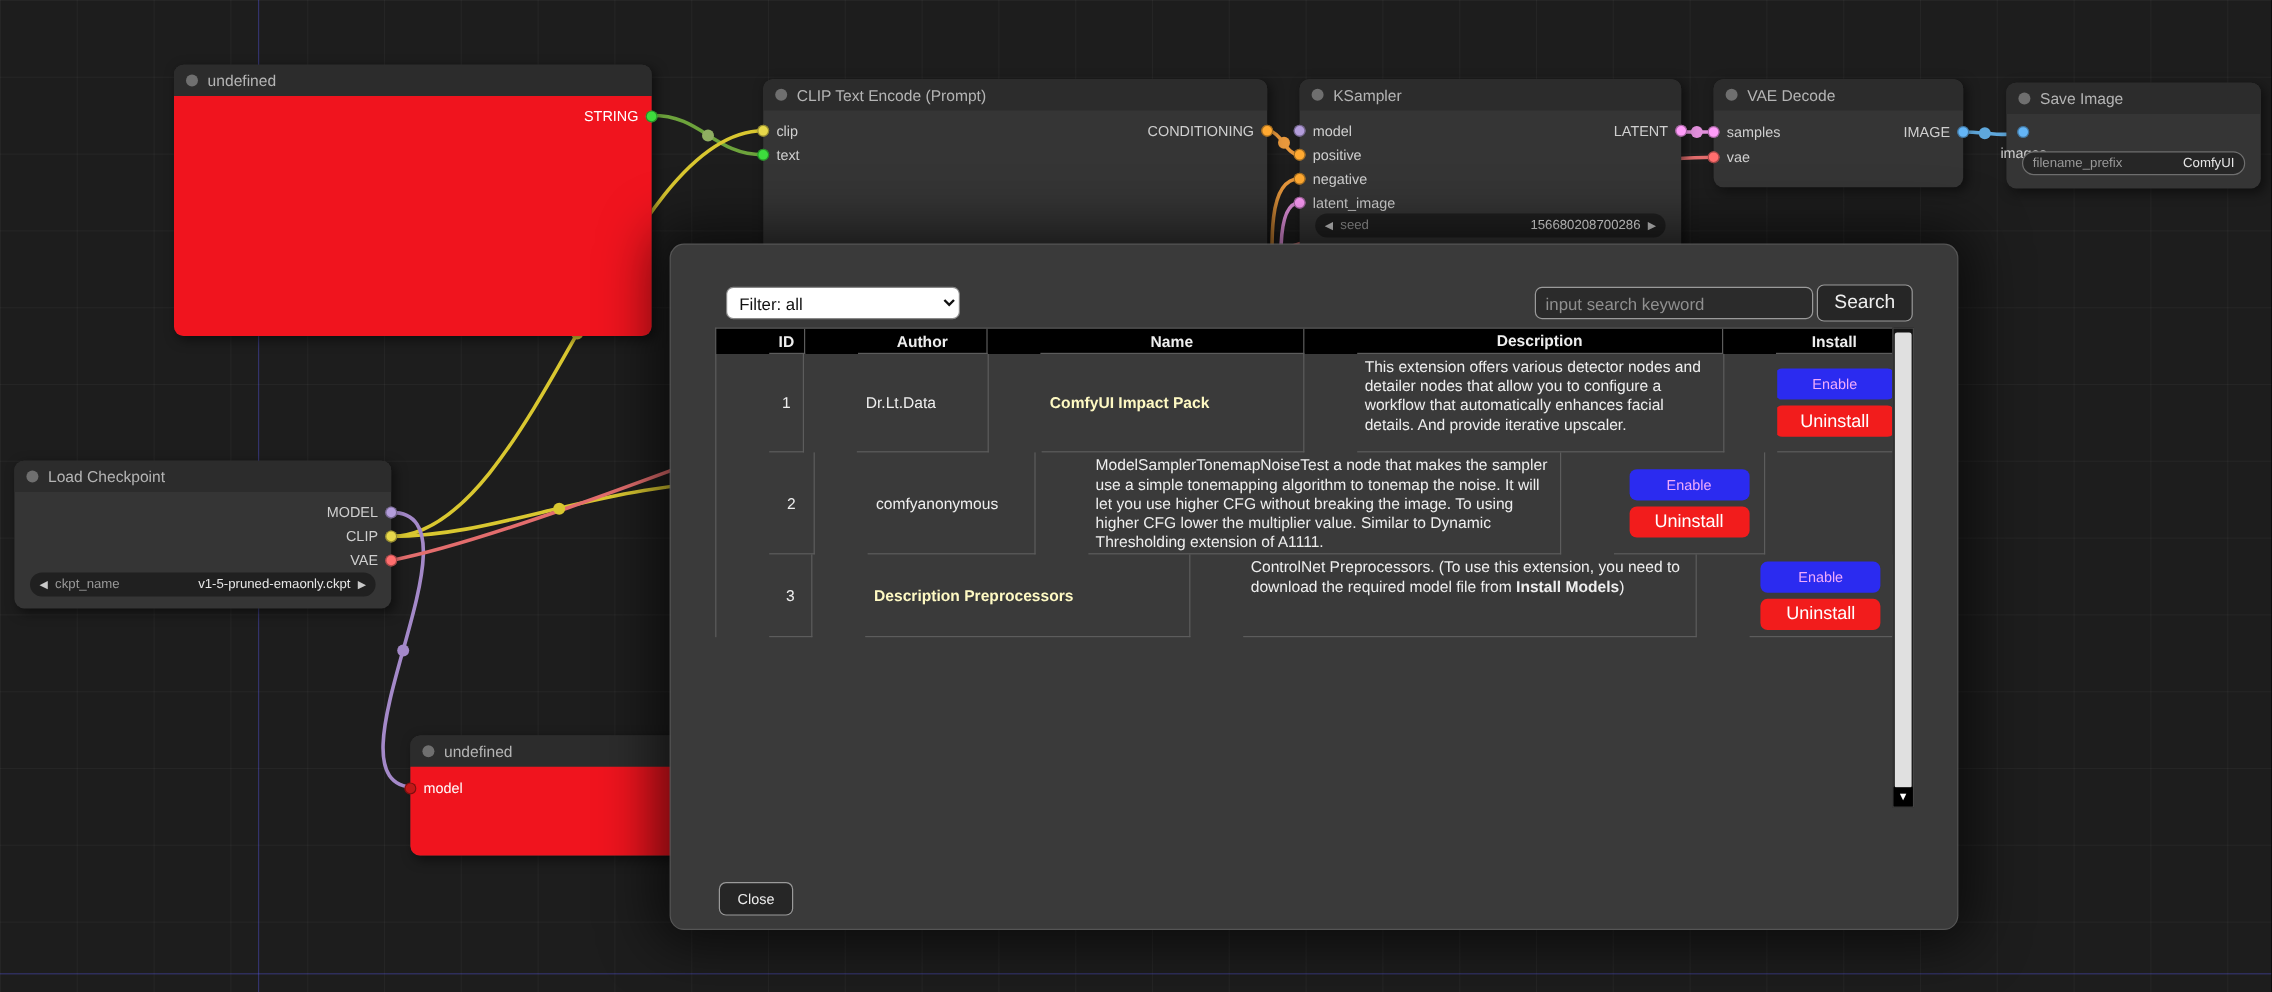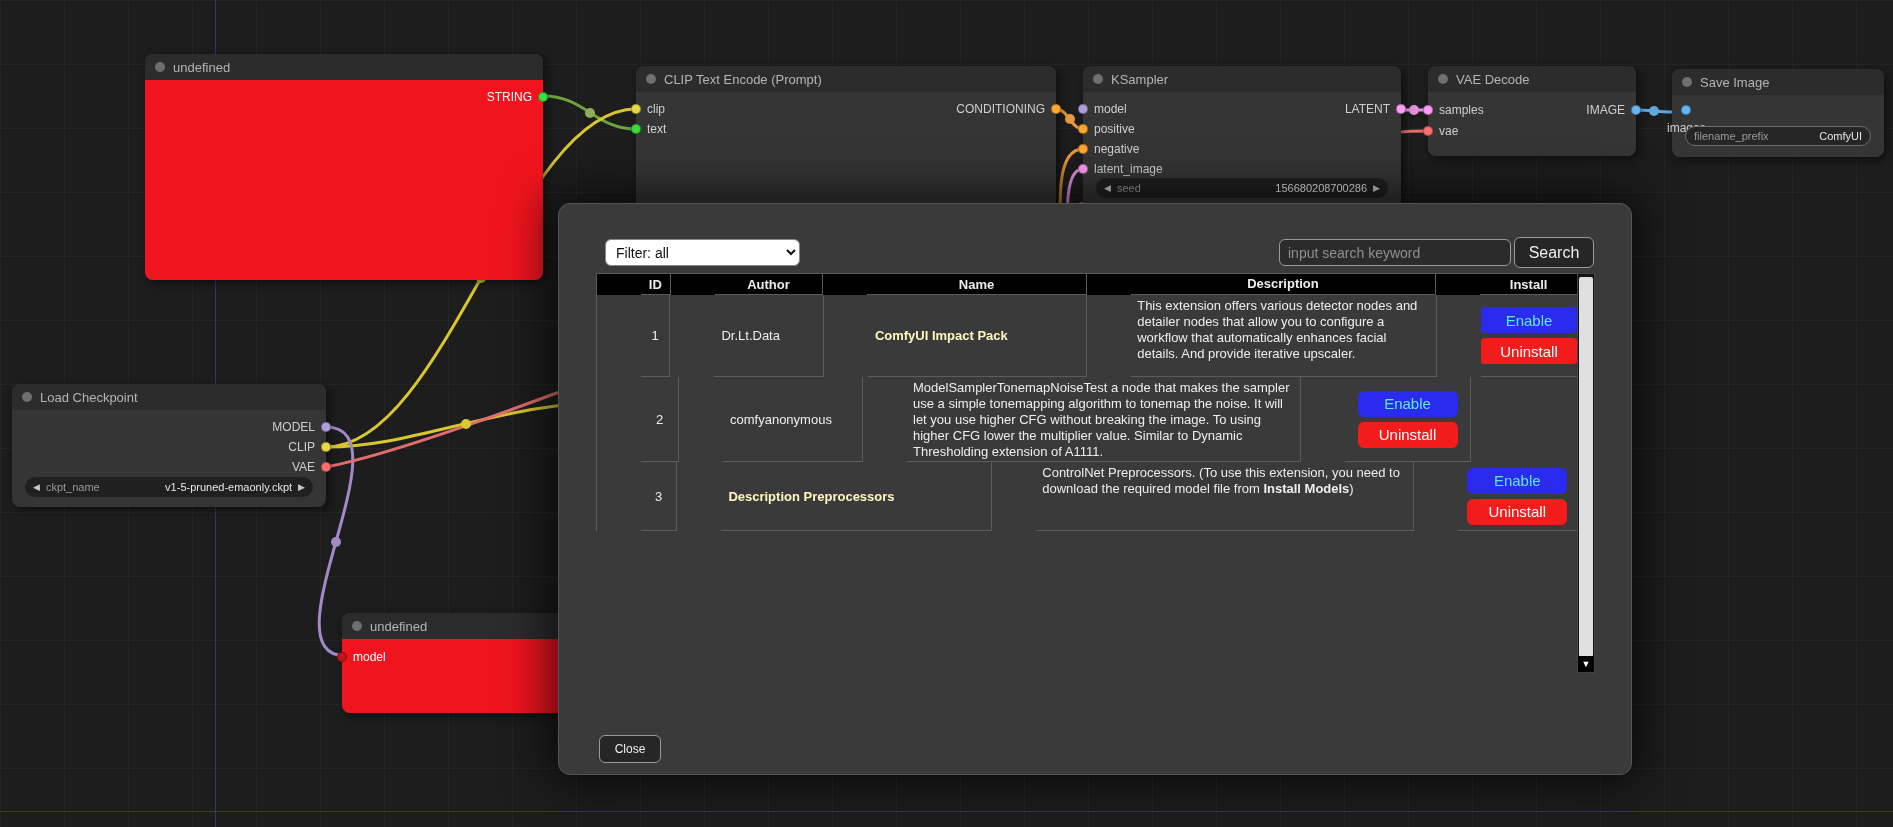--- a/index.html
+++ b/index.html
@@ -54,21 +54,21 @@
   .cell{border-right:1px solid #5c5c5c;border-bottom:1px solid #5c5c5c;box-sizing:border-box;overflow:hidden;margin-left:44px;}
   .c-id{width:38px;display:flex;align-items:center;justify-content:center;}
   .c-author{width:140px;display:flex;align-items:center;padding-left:7px;}
   .c-name{width:283px;display:flex;align-items:center;padding-left:7px;}
   .c-desc{width:394px;padding:3px 6px;line-height:16px;}
   .c-install{width:126px;display:flex;flex-direction:column;align-items:center;justify-content:center;gap:5px;}
   .xhead{background:#000;font-weight:bold;height:21px;}
   .xhead .cell{display:flex;align-items:center;justify-content:center;padding:0;}
   .r1{height:82px;} .r2{height:85px;} .r3{height:69px;}
   .name-link{color:#fef9c3;font-weight:bold;text-decoration:none;cursor:pointer;}
-  .btn-enable{width:100px;height:26px;background:#2b2bf0;border:none;border-radius:6px;color:#5eead4;font-size:15px;cursor:pointer;font-family:"Liberation Sans",sans-serif;}
+  .btn-enable{width:100px;height:26px;background:#2b2bf0;border:none;border-radius:6px;color:#f0abfc;font-size:12px;cursor:pointer;font-family:"Liberation Sans",sans-serif;}
   .btn-uninstall{width:100px;height:26px;background:#f21c1c;border:none;border-radius:6px;color:#fff;font-size:15px;cursor:pointer;font-family:"Liberation Sans",sans-serif;}
   
   .xscroll{position:absolute;left:1018px;top:69px;width:18px;height:400px;background:#141414;border:1px solid #444;box-sizing:border-box;}
   .xthumb{position:absolute;left:1px;right:1px;top:3px;height:380px;background:#e0e0e0;border-radius:2px;}
   .xdownbtn{position:absolute;left:0;right:0;bottom:0;height:16px;background:#000;color:#fff;font-size:9px;
             display:flex;align-items:center;justify-content:center;cursor:pointer;}
 </style>
 </head>
 <body>
 

